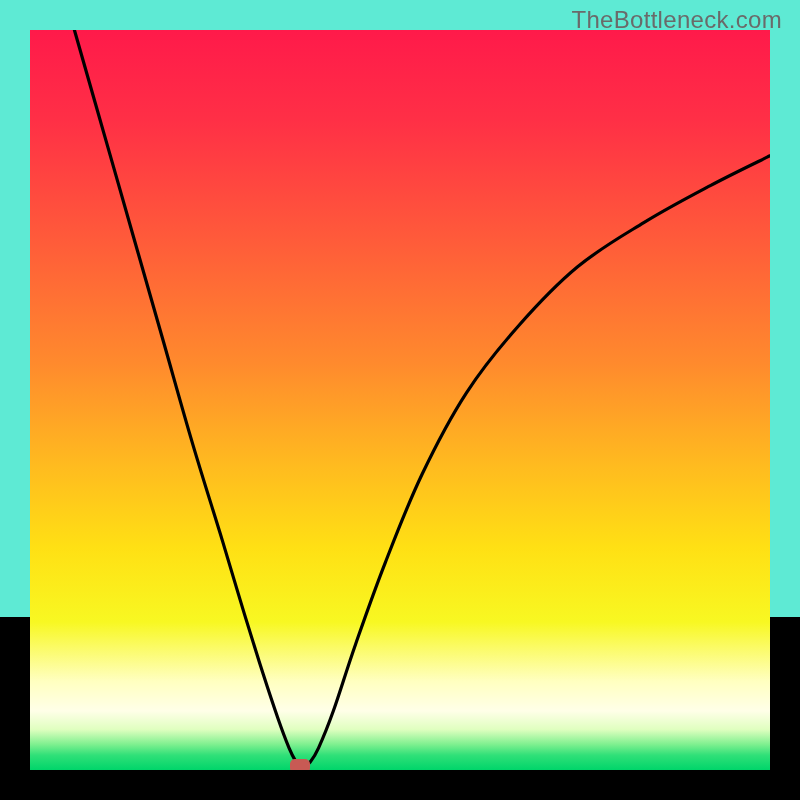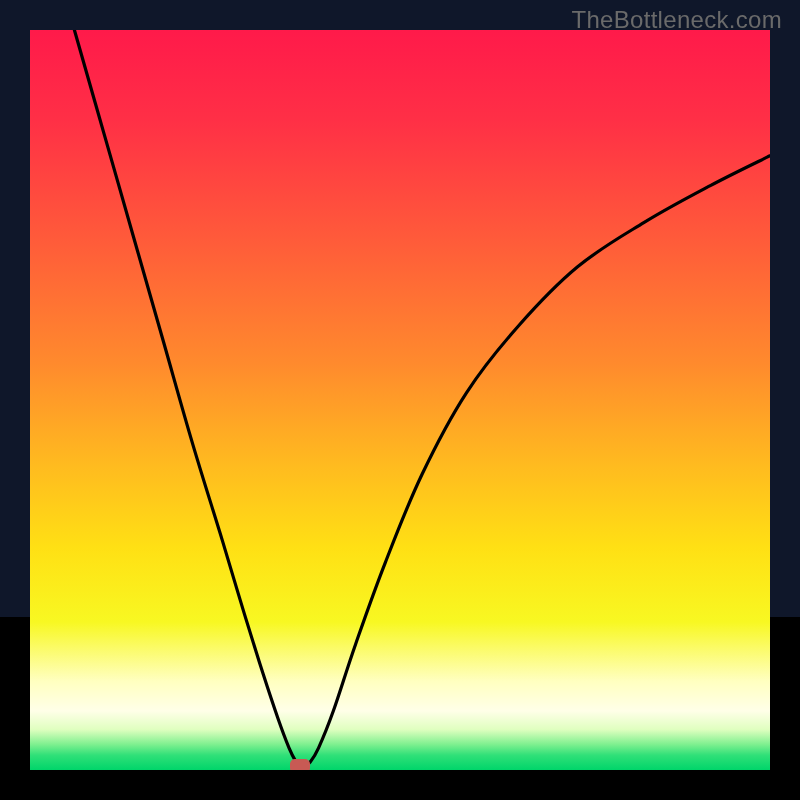--- a/index.html
+++ b/index.html
@@ -1,17 +1,17 @@
 <!DOCTYPE html>
 <html><head>
   <meta charset="utf-8">
   <style>
     * { margin: 0; padding: 0; box-sizing: border-box; }
     body { width: 800px; height: 800px; overflow: hidden; background: #000; }
-    .outer { width: 800px; height: 617px; background: #0f172a; position: relative; }
+    .outer { width: 800px; height: 617px; background: #5eead4; position: relative; }
     .watermark { position: absolute; top: 6px; right: 18px; color: #6a6a6a; font-family: Arial, Helvetica, sans-serif; font-size: 24px; font-weight: 500; z-index: 10; letter-spacing: 0.3px; }
     .plot-area { position: absolute; top: 30px; left: 30px; width: 740px; height: 740px; overflow: hidden; }
     .gradient { position: absolute; top: 0; left: 0; width: 100%; height: 740px; }
     .curve-svg { position: absolute; top: 0; left: 0; width: 740px; height: 740px; }
     .marker { position: absolute; width: 20px; height: 14px; background: #c85a54; border-radius: 5px; transform: translate(-50%, -50%); z-index: 5; }
   </style>
 </head>
 <body>
 
 <div class="outer">

